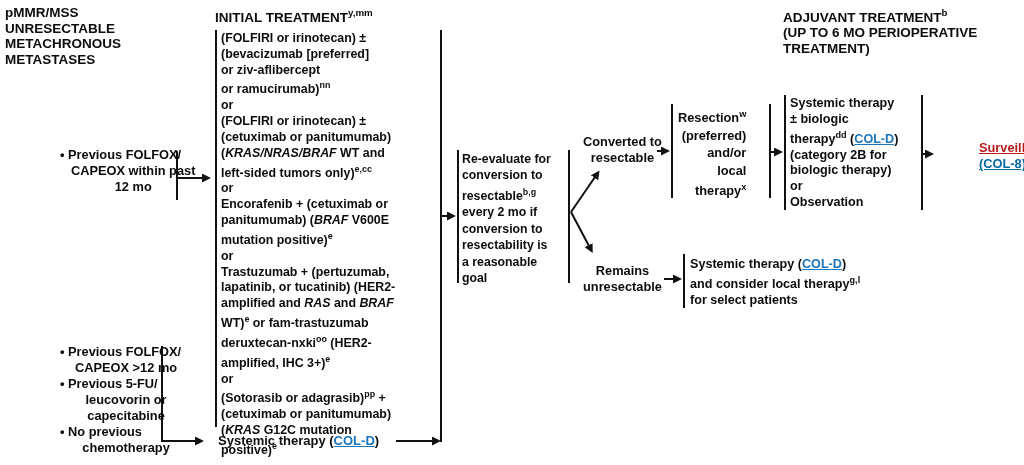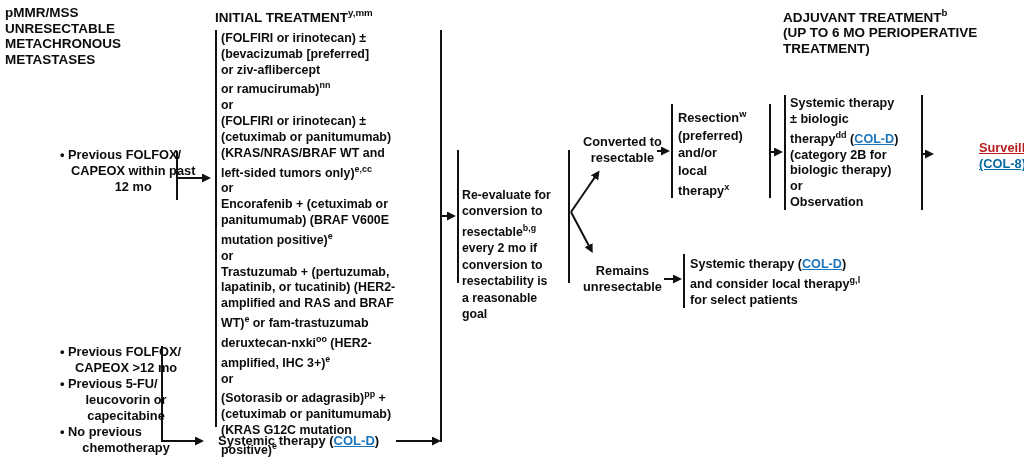--- a/index.html
+++ b/index.html
@@ -3,28 +3,28 @@
 <meta charset="utf-8">
 <style>
   html,body{margin:0;padding:0;background:#ffffff;}
   .canvas{position:relative;width:1024px;height:465px;background:#ffffff;overflow:hidden;
           font-family:"Liberation Sans","DejaVu Sans",sans-serif;font-weight:700;color:#0c0c0c;}
   .connectors{position:absolute;left:0;top:0;width:1024px;height:465px;}
   .connectors line,.connectors polyline{stroke:#111;stroke-width:2;fill:none;}
   .blk{position:absolute;}
   .blk div{white-space:nowrap;}
   sup{font-size:0.72em;font-weight:700;}
-  .it{margin-top:42px;}
+  .it{font-style:italic;margin-top:42px;}
   .link{text-decoration:underline;cursor:pointer;}
   .ind{padding-left:11px;text-align:center;}
   .hdr{font-size:13.5px;line-height:15.5px;}
   .t128{font-size:12.8px;line-height:16px;margin-left:43px;}
   .regimen{font-size:12.4px;line-height:15.8px;}
-  .reeval{font-size:12.3px;line-height:16.4px;margin-top:36px;}
-  .resect{font-size:12.8px;line-height:17.5px;}
+  .reeval{font-size:12.3px;line-height:16.4px;}
+  .resect{font-size:12.8px;line-height:17.5px;text-align:right;}
   .adjbox{font-size:12.6px;line-height:15.8px;}
   .lowbox{font-size:12.6px;line-height:15.7px;}
   .sysline{font-size:13px;line-height:16px;}
   .conv{font-size:12.8px;line-height:15.5px;text-align:center;}
 </style>
 </head>
 <body>
 
 <div class="canvas">
 

